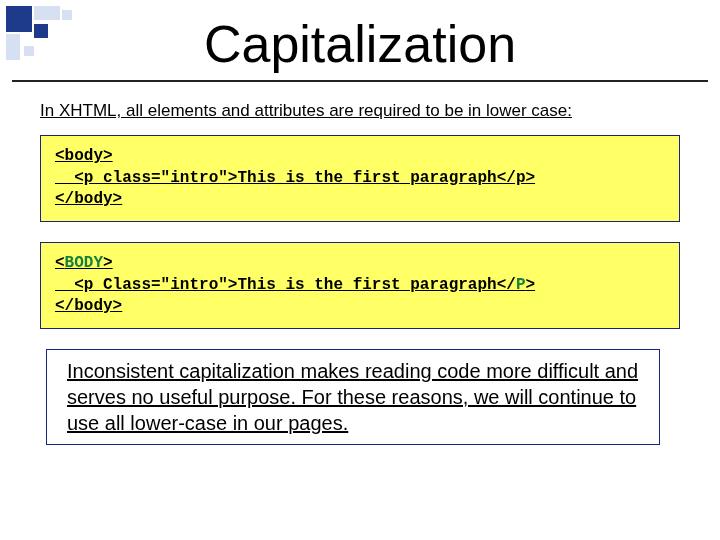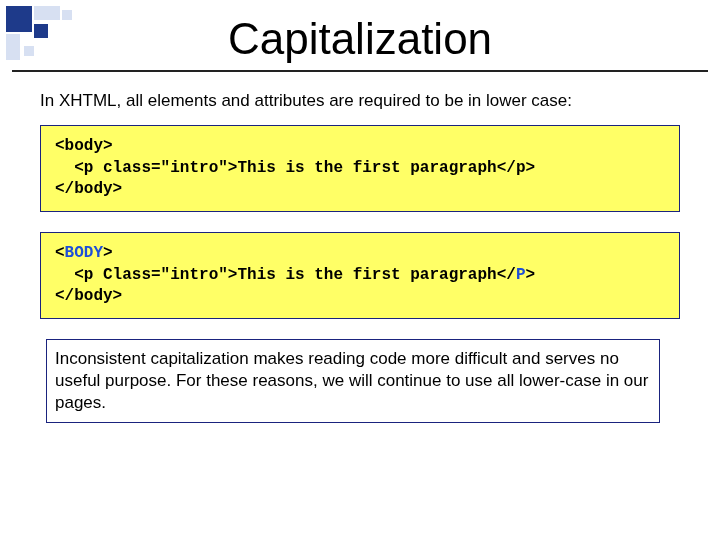--- a/index.html
+++ b/index.html
@@ -31,54 +31,55 @@
     background: #d7e0f2;
   }
   .sq.dark {
     background: #1e3a8a;
   }
   .title-wrap {
     text-align: center;
     padding-top: 14px;
   }
   .title {
-    font-size: 44px;
+    font-size: 52px;
     font-weight: 400;
     margin: 0 0 6px 0;
   }
   .rule {
     border: none;
     border-top: 2px solid #222;
     margin: 0 12px 0 12px;
   }
   .content {
     padding: 18px 40px 0 40px;
+    text-decoration: underline;
   }
   .para {
     font-size: 17px;
     line-height: 1.25;
     margin: 0 0 14px 0;
   }
   .codebox {
     background: #ffff66;
     border: 1.5px solid #1a237e;
     padding: 10px 14px;
     margin: 0 0 20px 0;
     font-family: "Courier New", Courier, monospace;
     font-weight: bold;
     font-size: 16px;
     line-height: 1.35;
     white-space: pre;
   }
-  .red { color: #1d4ed8; }
+  .red { color: #15803d; }
   .notebox {
     border: 1.5px solid #1a237e;
-    padding: 8px 8px;
+    padding: 8px 20px;
     margin: 8px 20px 0 6px;
-    font-size: 17px;
+    font-size: 20px;
     line-height: 1.3;
   }
 </style>
 </head>
 <body>
 
 <div class="slide">
 
   <div class="deco">
     <div class="sq dark" style="left:0;top:0;width:26px;height:26px;"></div>

